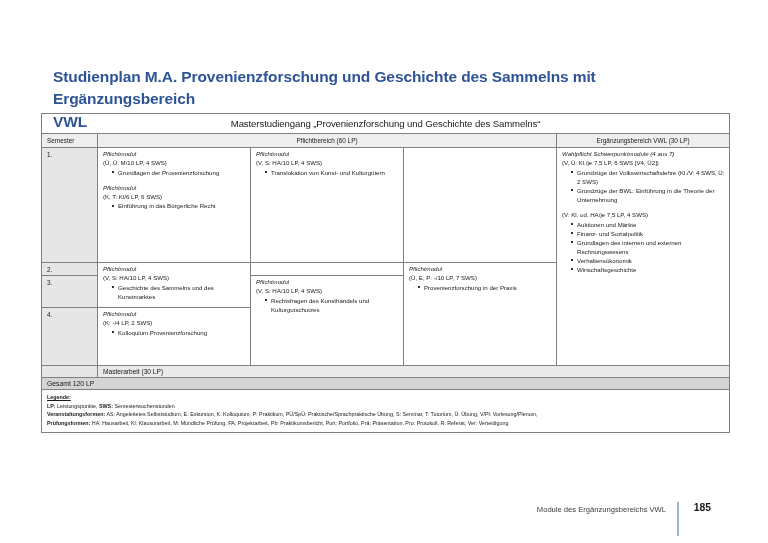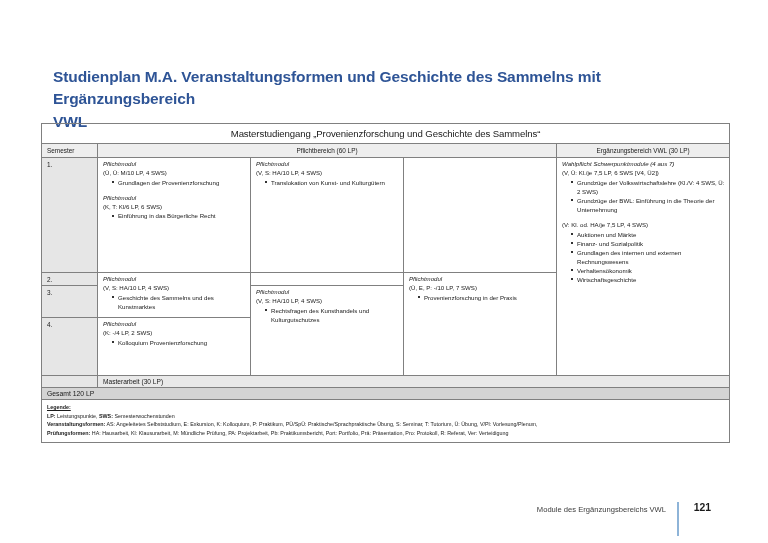--- a/index.html
+++ b/index.html
@@ -28,21 +28,21 @@
     width: 680px;
     font-size: 15.5px;
     font-weight: bold;
     line-height: 1.45;
     color: #2e5496;
     letter-spacing: -0.1px;
   }
   .table-wrap {
     position: absolute;
     left: 41px;
-    top: 123px;
+    top: 113px;
     width: 688px;
   }
   table.plan {
     border-collapse: collapse;
     width: 688px;
     table-layout: fixed;
     font-size: 6.1px;
   }
   table.plan td, table.plan th {
     border: 0.8px solid #808080;
@@ -167,21 +167,21 @@
     font-weight: bold;
     color: #1a1a1a;
   }
 </style>
 </head>
 <body>
 
 <div class="page">
 
   <div class="doc-title">
-    <span>Studienplan M.A. Veranstaltungsformen und Geschichte des Sammelns mit Ergänzungsbereich</span>
+    <span>Studienplan M.A. Provenienzforschung und Geschichte des Sammelns mit Ergänzungsbereich</span>
     <br>
     <span>VWL</span>
   </div>
 
   <div class="table-wrap">
     <table class="plan">
       <colgroup>
         <col style="width:56px">
         <col style="width:153px">
         <col style="width:153px">
@@ -317,16 +317,16 @@
           </td>
         </tr>
 
       </tbody>
     </table>
   </div>
 
   <div class="footer">
     <div class="footer-text">Module des Ergänzungsbereichs VWL</div>
     <div class="footer-rule"></div>
-    <div class="footer-page">121</div>
+    <div class="footer-page">185</div>
   </div>
 
 </div>
 
 </body></html>

